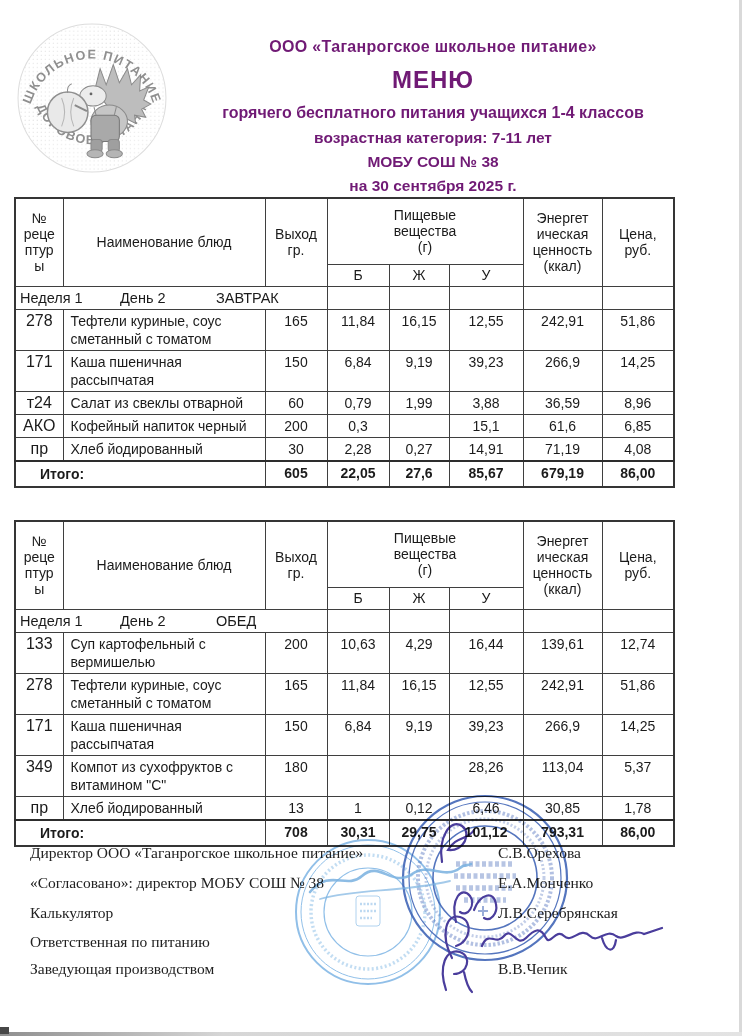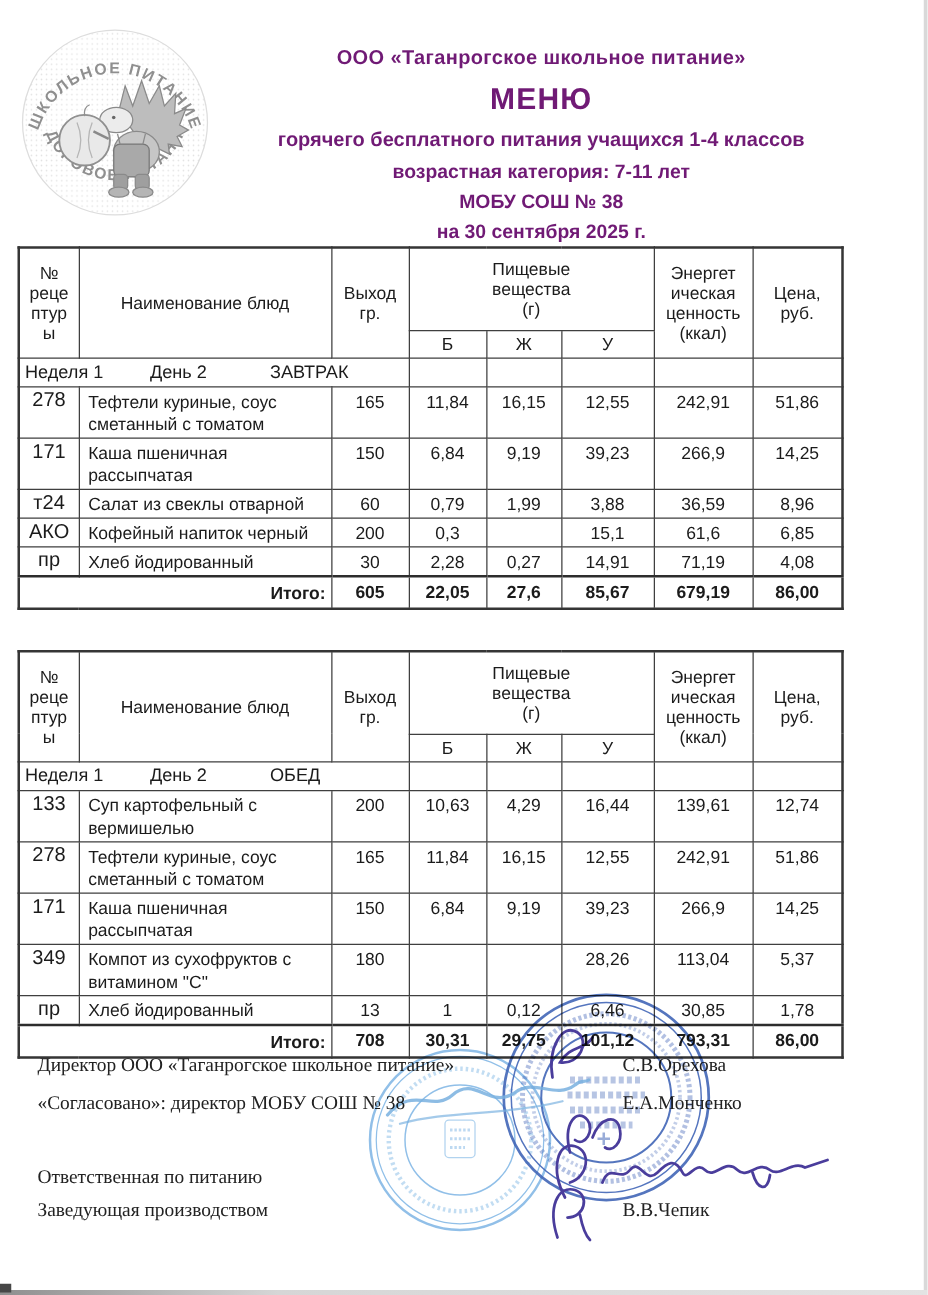--- a/index.html
+++ b/index.html
@@ -29,21 +29,21 @@
   th.h-code{font-size:11.5px;line-height:13px;}
   tr.week-row td{height:20px;}
   .week-cell{text-align:left;padding-left:8px;font-size:14.5px;margin-left:44px;}
   .week-cell .wk{display:inline-block;width:100px;}
   .week-cell .dy{display:inline-block;width:96px;}
   td.c-code{text-align:center;font-size:16px;vertical-align:top;padding-top:2px;}
   td.c-name{text-align:left;padding:2px 4px 2px 7px;line-height:18px;vertical-align:top;}
   td.c-num{text-align:center;vertical-align:top;padding-top:2px;line-height:18px;}
   tr.dish-row{height:22px;}
   tr.total-row td{font-weight:bold;border-top:2px solid #2d2d2d;height:21px;}
-  td.total-label{text-align:right;padding-left:8px;}
+  td.total-label{text-align:left;padding-left:24px;}
 
   
   .footer{position:absolute;left:0;top:840px;width:742px;height:170px;
           font-family:"Liberation Serif",serif;font-size:15.5px;color:#222;}
   .footer-row{position:absolute;left:0;width:742px;height:22px;}
   .f-label{position:absolute;left:30px;white-space:nowrap;}
   .f-name{position:absolute;left:498px;white-space:nowrap;}
 
   
   .stamps{position:absolute;left:250px;top:780px;width:440px;height:256px;
@@ -323,20 +323,24 @@
 
   <div class="footer">
     <div class="footer-row" style="top:4px">
       <span class="f-label">Директор ООО «Таганрогское школьное питание»</span>
       <span class="f-name">С.В.Орехова</span>
     </div>
     <div class="footer-row" style="top:34px">
       <span class="f-label">«Согласовано»: директор МОБУ СОШ № 38</span>
       <span class="f-name">Е.А.Монченко</span>
     </div>
+    <div class="footer-row" style="top:64px">
+      <span class="f-label">Калькулятор</span>
+      <span class="f-name">Л.В.Серебрянская</span>
+    </div>
     <div class="footer-row" style="top:120px">
       <span class="f-label">Заведующая производством</span>
       <span class="f-name">В.В.Чепик</span>
     </div>
     <div class="footer-row" style="top:93px">
       <span class="f-label">Ответственная по питанию</span>
       <span class="f-name"></span>
     </div>
   </div>
 

